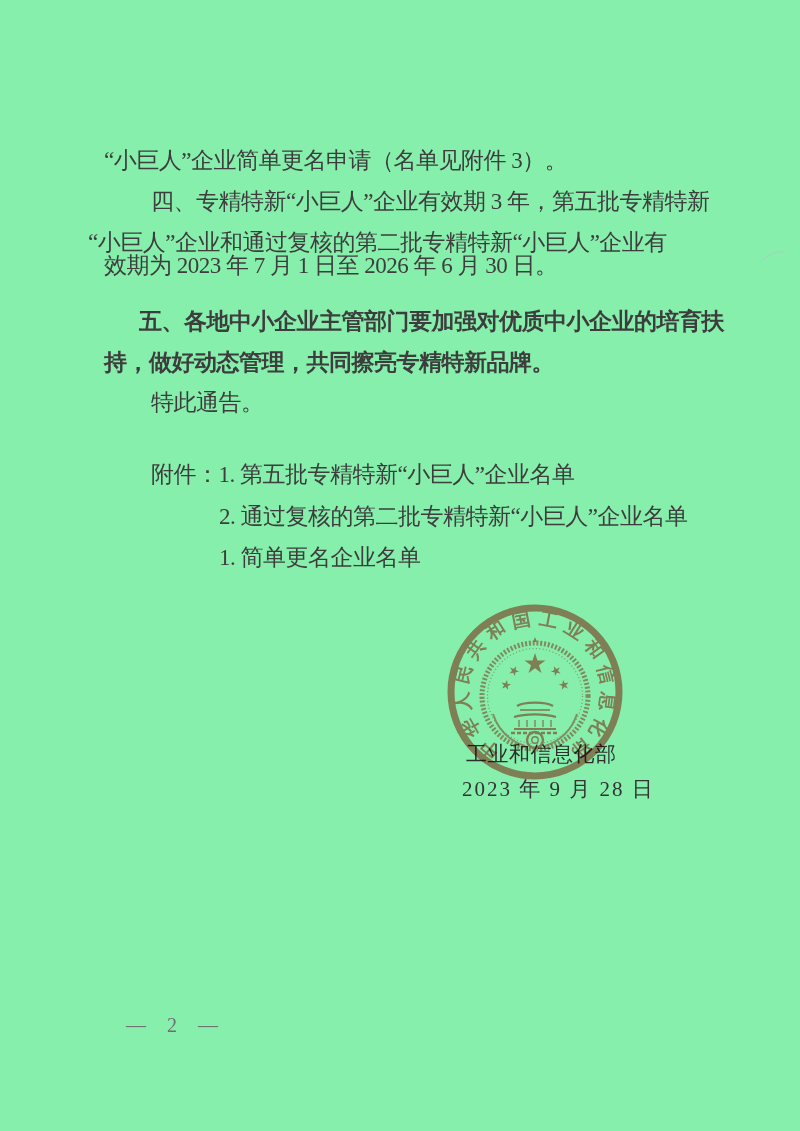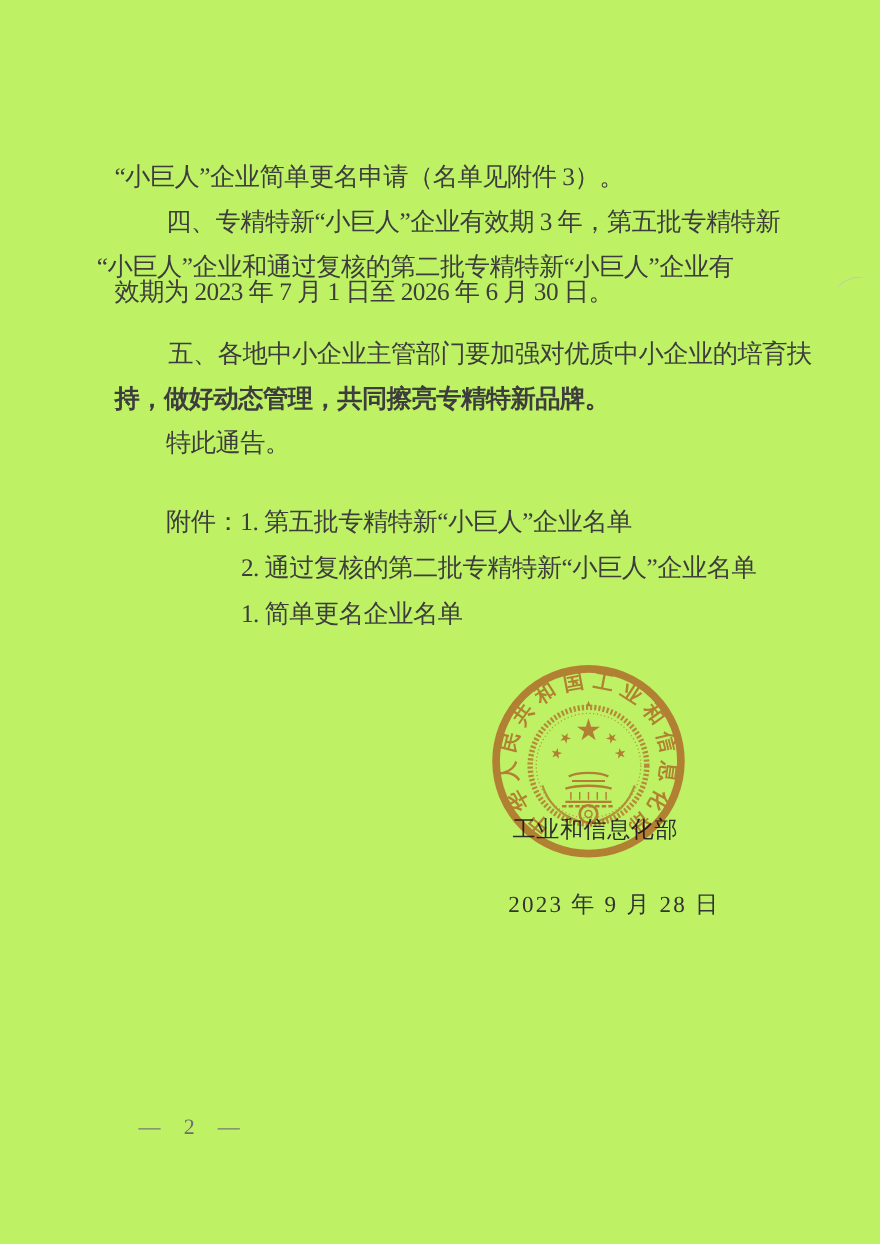--- a/index.html
+++ b/index.html
@@ -7,49 +7,49 @@
     --body-ink:#3d3d3d;
   }
   html,body{margin:0;padding:0;}
   body{
     width:800px;height:1131px;
     background:#ffffff;
     font-family:"Liberation Serif","DejaVu Serif",serif;
     position:relative;
     overflow:hidden;
   }
-  .page{position:absolute;inset:0;background:#bef264;}
+  .page{position:absolute;inset:0;background:#86efac;}
   .doc-line{
     position:absolute;
     font-size:23px;
     letter-spacing:-0.5px;
     color:var(--body-ink);
     white-space:nowrap;
     line-height:28px;
   }
   .l1{left:104px;top:147px;}
   .l2{left:151px;top:188px;}
   .l3{left:88px;top:229px;}
   .l4{left:104px;top:252px;}
-  .l5{left:153px;top:308px;}
+  .l5{left:139px;top:308px;font-weight:bold;}
   .l6{left:104px;top:349px;font-weight:bold;}
   .l7{left:151px;top:389px;text-align:right;}
   .att1{left:151px;top:461px;text-align:right;}
   .att2{left:219px;top:503px;}
   .att3{left:219px;top:544px;}
 
   .signature{
     position:absolute;left:466px;top:740px;
     font-size:21px;letter-spacing:0.5px;
     color:#2e2e2e;white-space:nowrap;z-index:1;
   }
   .sign-date{
     position:absolute;left:462px;top:775px;
     font-size:21px;letter-spacing:2px;
-    color:#333333;white-space:nowrap;z-index:1;margin-top:33px;
+    color:#333333;white-space:nowrap;z-index:1;
   }
 
   .stamp{
     position:absolute;left:435px;top:592px;
     width:200px;height:200px;
     z-index:2;
     mix-blend-mode:multiply;
     opacity:0.93;
   }
   .rim-char{

